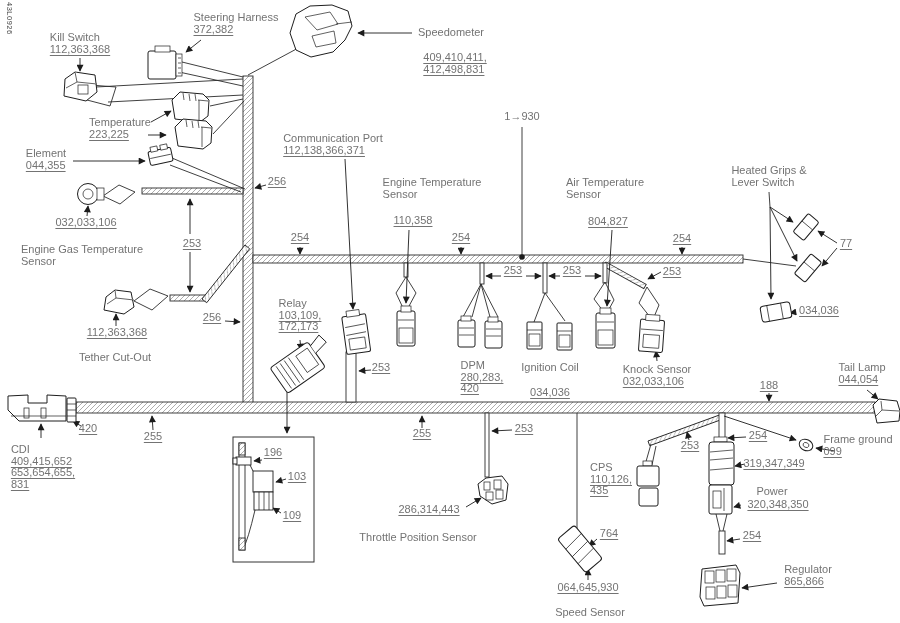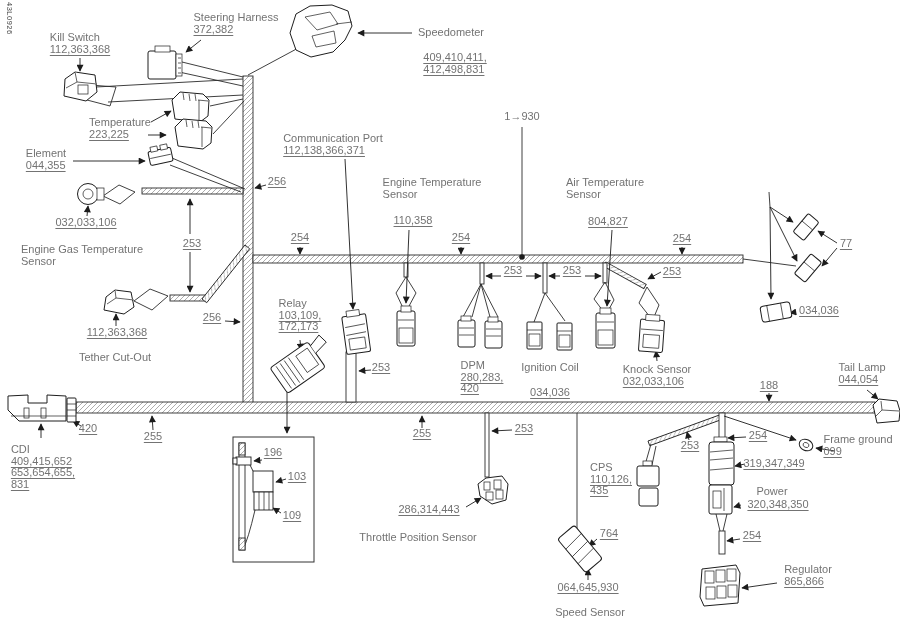--- a/index.html
+++ b/index.html
@@ -453,20 +453,24 @@
   <div class="lg" style="left:513px;top:265px">
       <div class="u">253</div>
     </div>
   <div class="lg" style="left:572px;top:265px">
       <div class="u">253</div>
     </div>
   <div class="lg" style="left:672px;top:266px">
       <div class="u">253</div>
     </div>
 
+  <div class="lg" style="left:769px;top:165px">
+    <div>Heated Grips &amp;</div>
+    <div>Lever Switch</div>
+  </div>
   <div class="lg" style="left:846px;top:238px">
     <div class="u">77</div>
   </div>
   <div class="lg" style="left:819px;top:305px">
     <div class="u">034,036</div>
   </div>
 
   <div class="lg" style="left:300px;top:298px">
     <div>Relay</div>
     <div class="u">103,109,</div>

